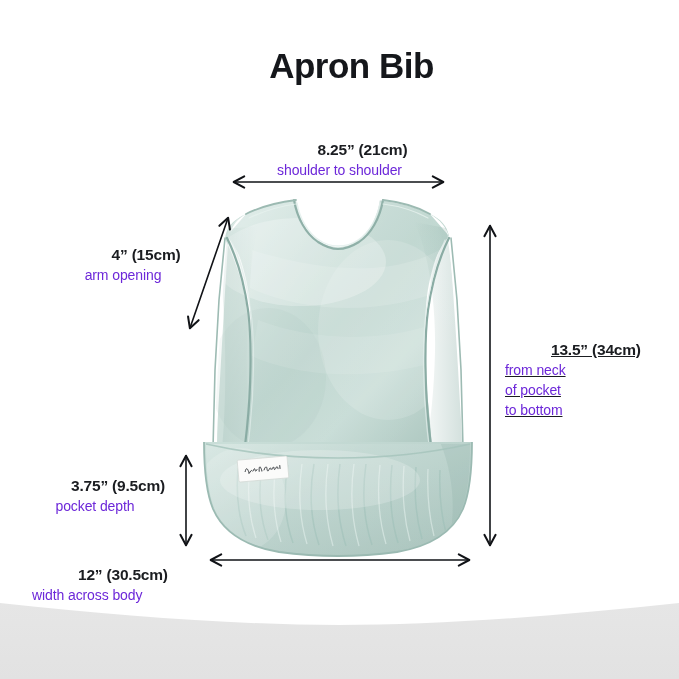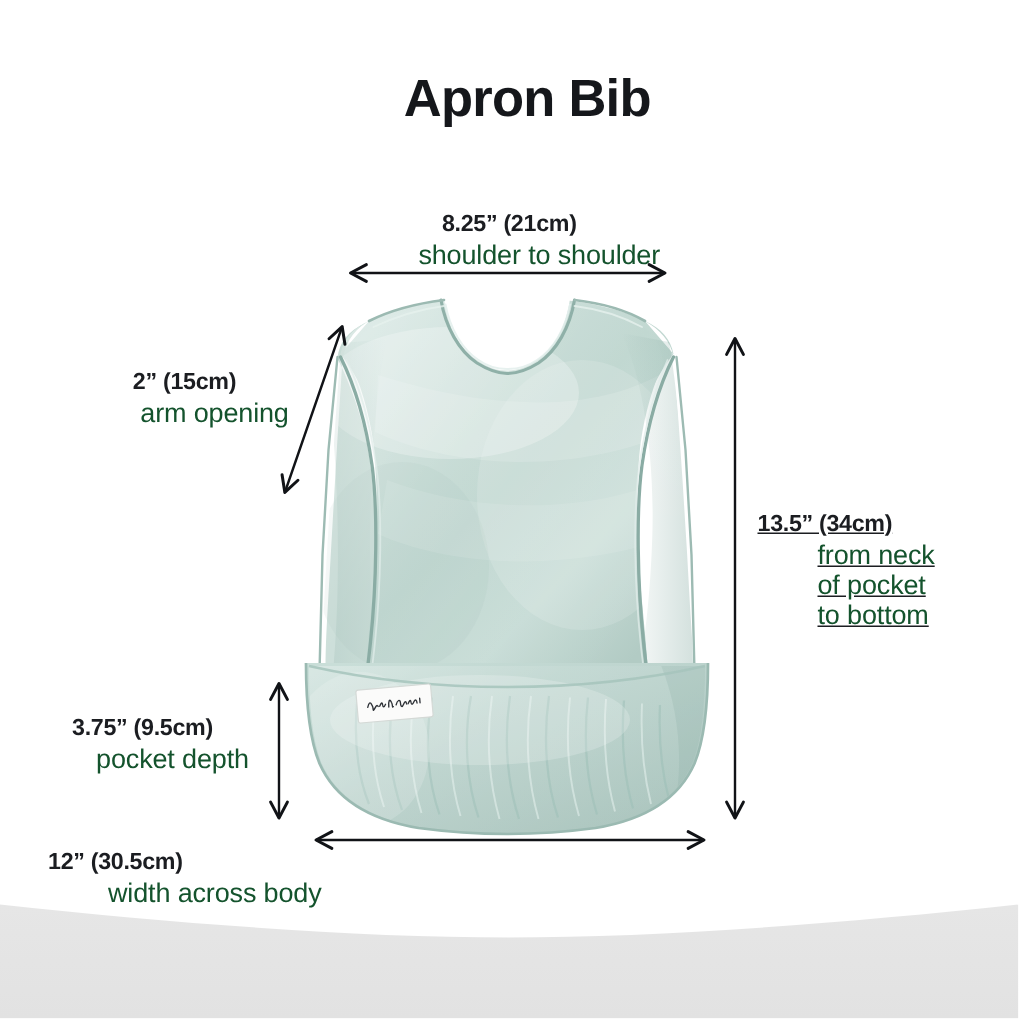--- a/index.html
+++ b/index.html
@@ -27,22 +27,22 @@
     position:absolute;left:0;top:97px;width:679px;
     text-align:center;
     font-size:21px;line-height:26px;
     font-weight:bold;
     letter-spacing:-0.2px;
     color:#15171b;
   }
 
   
   .meas{position:absolute;color:#1b1d21;}
-  .meas .val{font-size:15.5px;font-weight:bold;line-height:20px;letter-spacing:-0.2px;white-space:nowrap;}
-  .meas .lbl{font-size:18px;font-weight:normal;line-height:20px;letter-spacing:-0.1px;color:#14532d;white-space:nowrap;padding-left:40px;}
+  .meas .val{font-size:15.5px;font-weight:bold;line-height:20px;letter-spacing:-0.2px;white-space:nowrap;padding-left:46px;}
+  .meas .lbl{font-size:14px;font-weight:normal;line-height:20px;letter-spacing:-0.1px;color:#6d28d9;white-space:nowrap;}
 
   .m-shoulder{left:0;top:140px;width:679px;text-align:center;}
   .m-arm{left:28px;top:245px;width:190px;text-align:center;}
   .m-neck{left:505px;top:340px;width:170px;text-align:left;text-decoration:underline;}
   .m-pocket{left:10px;top:476px;width:170px;text-align:center;}
   .m-width{left:0;top:565px;width:679px;margin-left:32px;}
 
   
   #art{position:absolute;left:0;top:0;width:679px;height:679px;}
 </style>
@@ -316,21 +316,21 @@
 
     <path d="M0,603 C120,616 240,625 339,625 C438,625 559,616 679,603 L679,679 L0,679 Z" fill="url(#gBand)"></path>
   </svg>
 
   <div class="meas m-shoulder">
     <div class="val">8.25” (21cm)</div>
     <div class="lbl">shoulder to shoulder</div>
   </div>
 
   <div class="meas m-arm">
-    <div class="val">2” (15cm)</div>
+    <div class="val">4” (15cm)</div>
     <div class="lbl">arm opening</div>
   </div>
 
   <div class="meas m-neck">
     <div class="val">13.5” (34cm)</div>
     <div class="lbl">from neck</div>
     <div class="lbl">of pocket</div>
     <div class="lbl">to bottom</div>
   </div>
 

